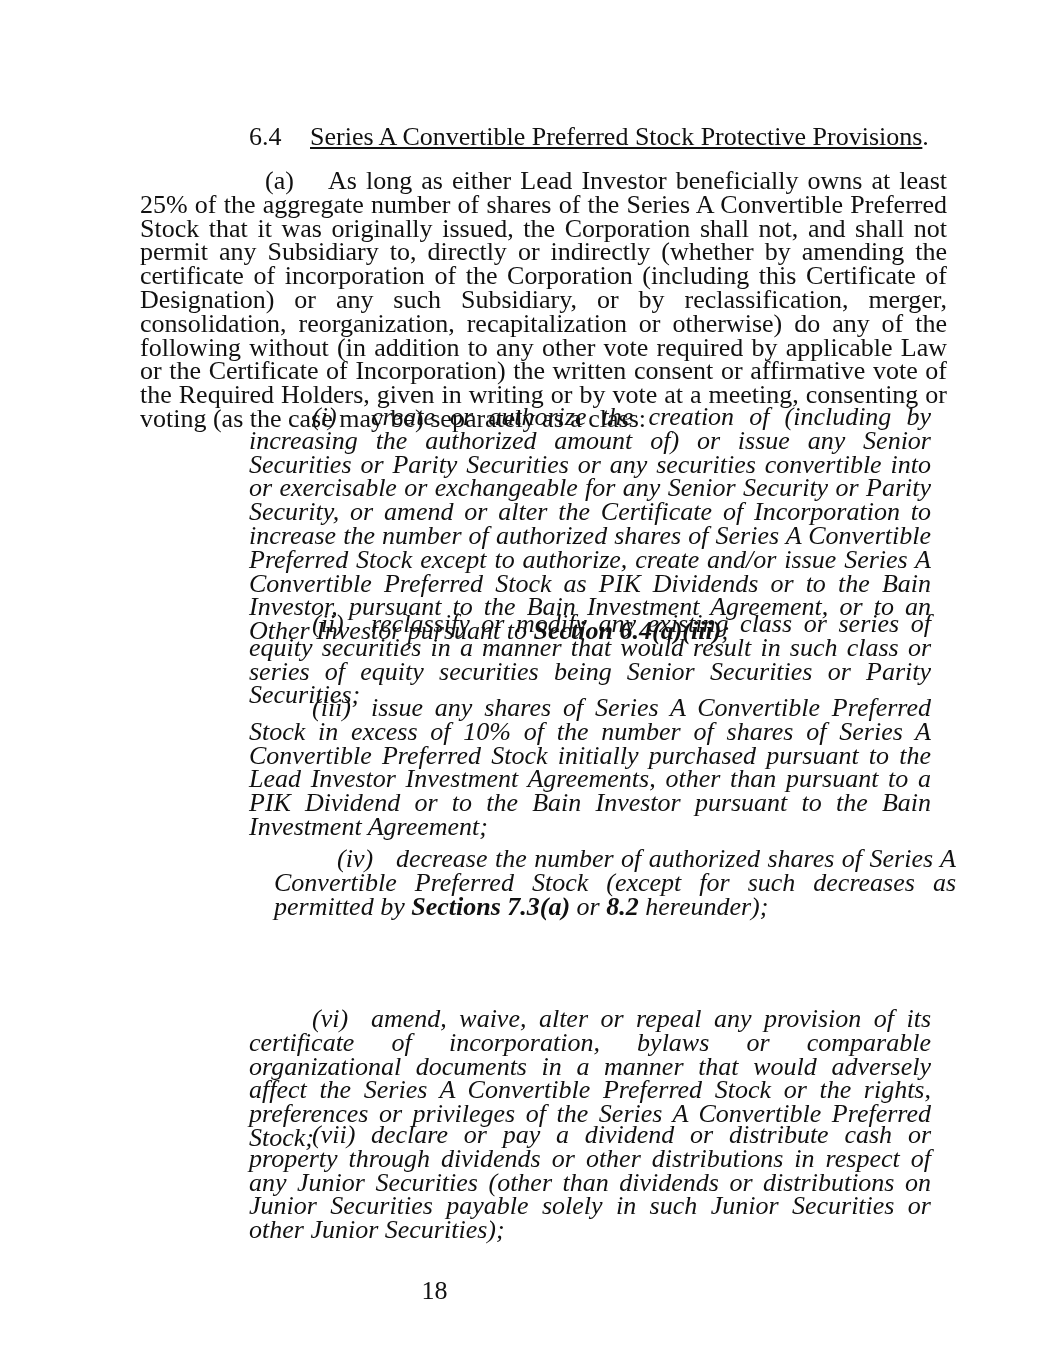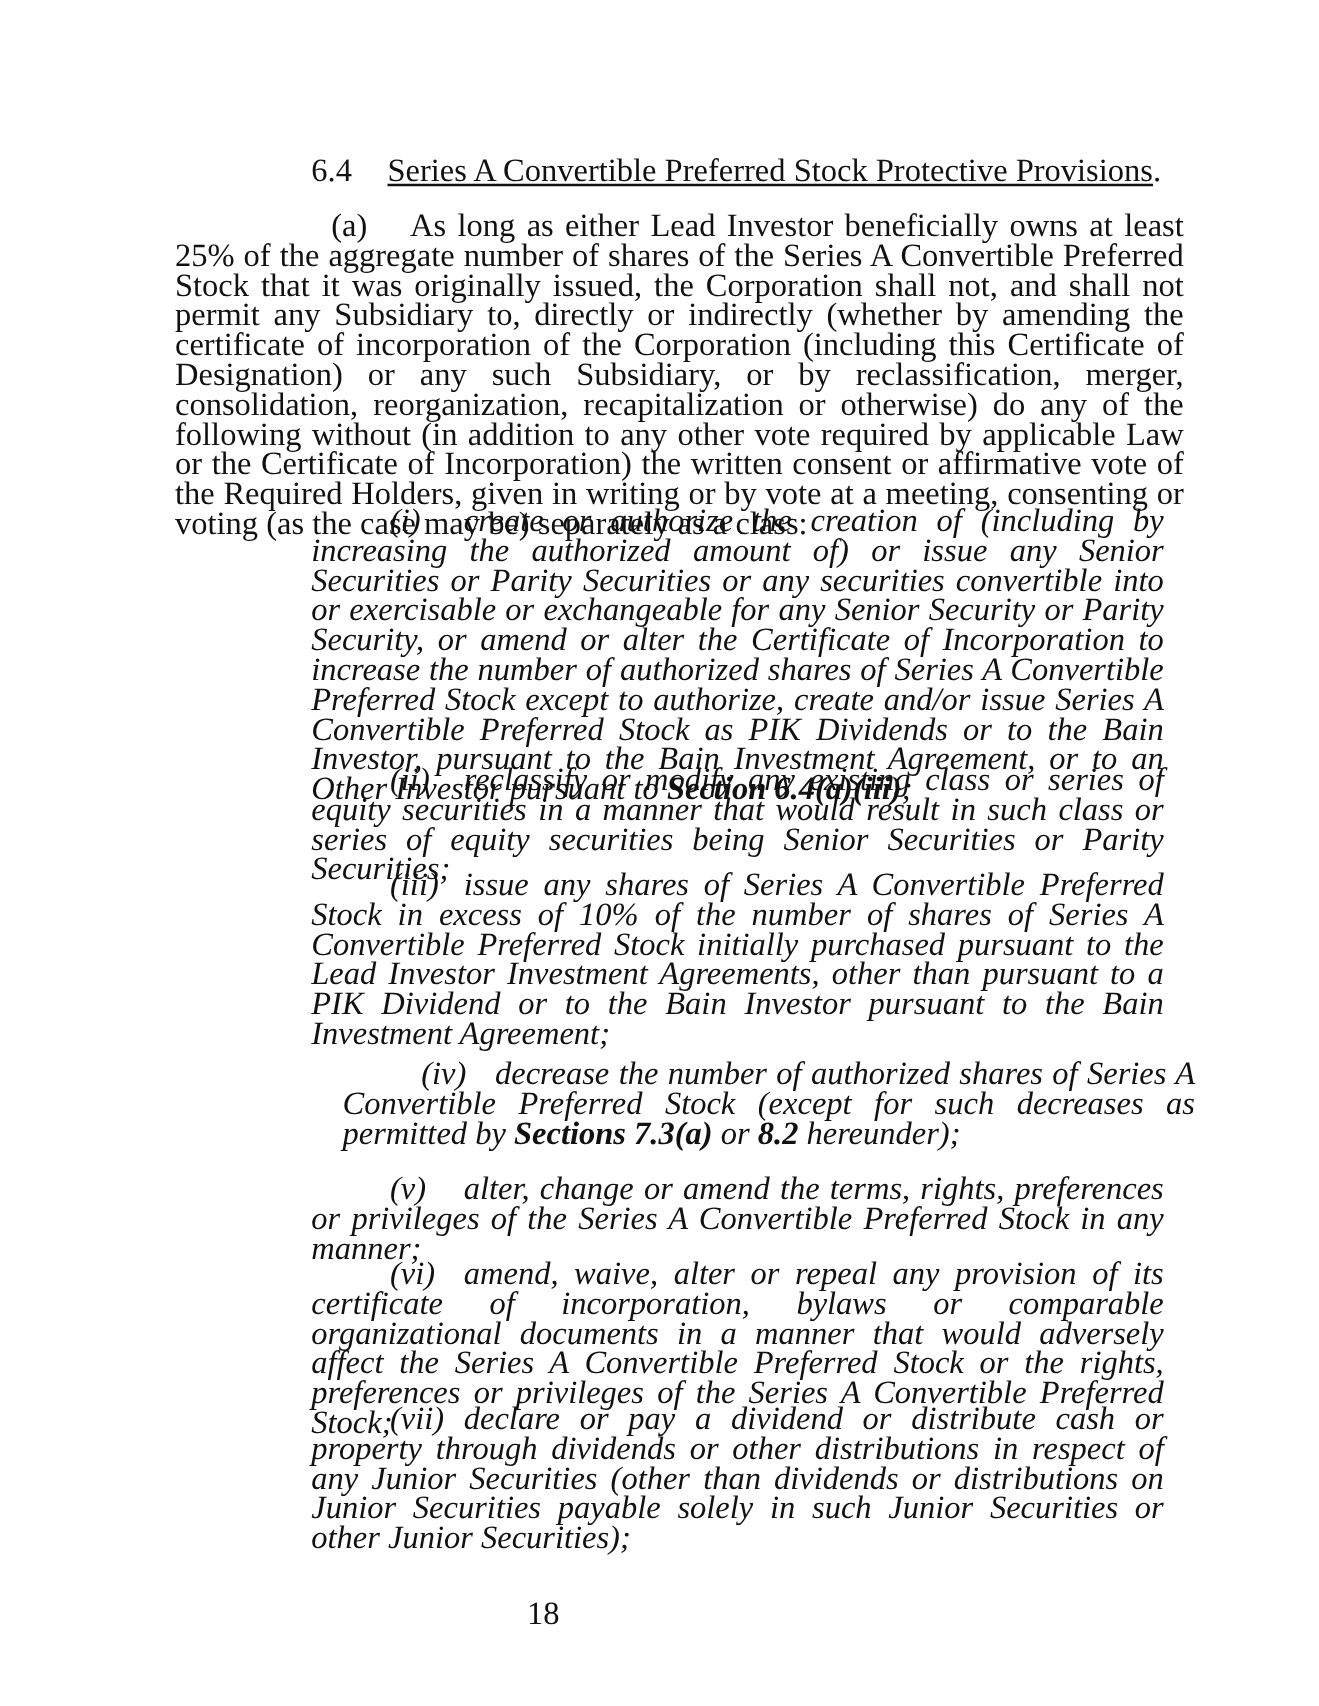--- a/index.html
+++ b/index.html
@@ -49,23 +49,20 @@
   </div>
 
   <div class="para item" style="top:696px;">
     <span class="lbl lbl-i">(iii)</span><span>issue any shares of Series A Convertible Preferred Stock in excess of 10% of the number of shares of Series A Convertible Preferred Stock initially purchased pursuant to the Lead Investor Investment Agreements, other than pursuant to a PIK Dividend or to the Bain Investor pursuant to the Bain Investment Agreement;</span>
   </div>
 
   <div class="para item" style="top:847px;margin-left:25px;">
     <span class="lbl lbl-i">(iv)</span><span>decrease the number of authorized shares of Series A Convertible Preferred Stock (except for such decreases as permitted by </span><b>Sections 7.3(a)</b><span> or </span><b>8.2</b><span> hereunder);</span>
   </div>
 
-  <div class="para item" style="top:939px;">
-    <span class="lbl lbl-i">(v)</span><span>alter, change or amend the terms, rights, preferences or privileges of the Series A Convertible Preferred Stock in any manner;</span>
-  </div>
 
   <div class="para item" style="top:1123px;">
     <span class="lbl lbl-i">(vii)</span><span>declare or pay a dividend or distribute cash or property through dividends or other distributions in respect of any Junior Securities (other than dividends or distributions on Junior Securities payable solely in such Junior Securities or other Junior Securities);</span>
   </div>
 
   <div class="para item" style="top:1007px;">
     <span class="lbl lbl-i">(vi)</span><span>amend, waive, alter or repeal any provision of its certificate of incorporation, bylaws or comparable organizational documents in a manner that would adversely affect the Series A Convertible Preferred Stock or the rights, preferences or privileges of the Series A Convertible Preferred Stock;</span>
   </div>
 
   <div class="page-number">18</div>

